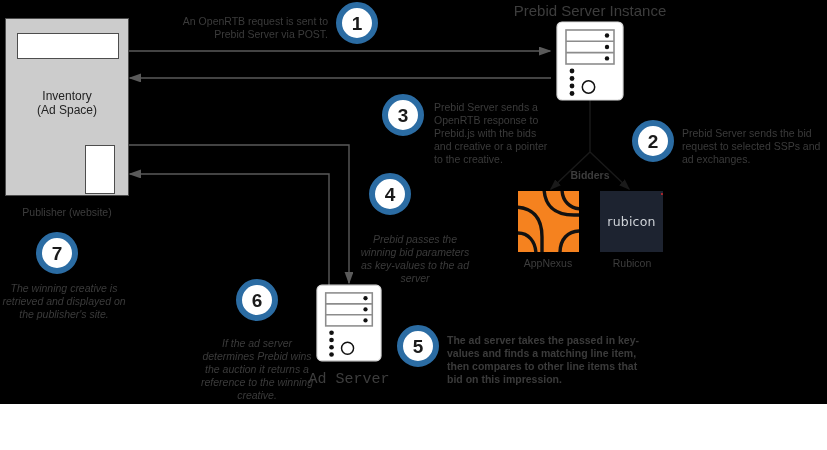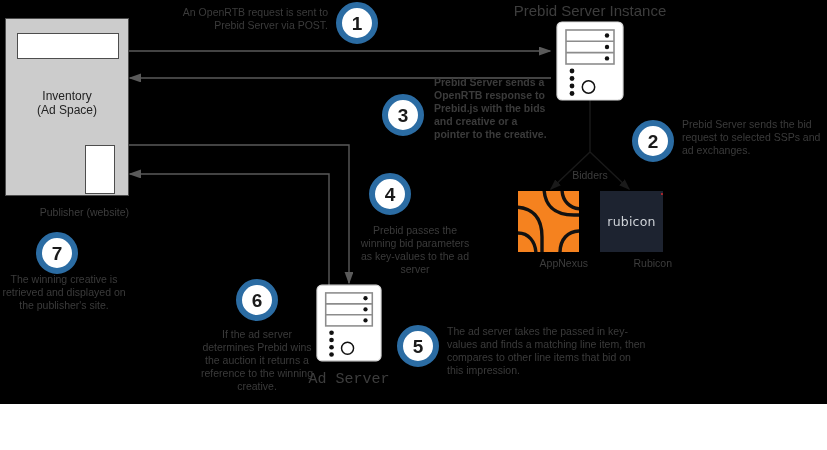--- a/index.html
+++ b/index.html
@@ -71,21 +71,21 @@
     text-align: center;
     color: #222222;
     font-size: 12px;
     line-height: 14px;
   }
   .publisher-caption {
     position: absolute;
     left: 5px;
     top: 206px;
     width: 124px;
-    text-align: right;
+    text-align: center;
     color: #3d3d3d;
     font-size: 10.5px;
   }
 
   
   .server-icon {
     position: absolute;
   }
   .server-caption {
     position: absolute;
@@ -111,31 +111,33 @@
     justify-content: center;
     line-height: 1;
   }
 
   
   .step-text {
     position: absolute;
     color: #3b3b3b;
     font-size: 10.5px;
     line-height: 13px;
+    margin-top: 9px;
   }
   .ta-right { text-align: right; }
   .ta-left  { text-align: left; }
-  .ta-center{ text-align: center; }
+  .ta-center{ text-align: center; font-style: italic; }
 
   
   .bidders-label {
     position: absolute;
     color: #3d3d3d;
     font-size: 10.5px;
     text-align: center;
+    font-weight: bold;
   }
   .logo-appnexus {
     position: absolute;
     left: 518px;
     top: 191px;
     width: 61px;
     height: 61px;
     background: #f5821f;
     overflow: hidden;
   }
@@ -163,21 +165,21 @@
     right: -5px;
     top: -1px;
     color: #d0252b;
     font-size: 7px;
     letter-spacing: 0;
   }
   .logo-caption {
     position: absolute;
     color: #3d3d3d;
     font-size: 10.5px;
-    text-align: right;
+    text-align: center;
   }
 </style>
 </head>
 <body>
 
 <div id="canvas">
   <div id="diagram">
 
     <svg class="svg-layer" viewBox="0 0 827 404">
       <defs>
@@ -269,27 +271,27 @@
     </div>
     <div class="logo-caption" style="left:592px; top:257px; width:80px;">Rubicon</div>
 
     <div class="step-text ta-right" style="left:160px; top:6px; width:168px;">An OpenRTB request is sent to Prebid Server via POST.</div>
     <div class="step-circle" style="left:336px; top:2px;">1</div>
 
     <div class="step-circle" style="left:632px; top:120px;">2</div>
     <div class="step-text ta-left" style="left:682px; top:118px; width:140px;">Prebid Server sends the bid request to selected SSPs and ad exchanges.</div>
 
     <div class="step-circle" style="left:382px; top:94px;">3</div>
-    <div class="step-text ta-left" style="left:434px; top:76px; width:120px;font-weight:bold;">Prebid Server sends a OpenRTB response to Prebid.js with the bids and creative or a pointer to the creative.</div>
+    <div class="step-text ta-left" style="left:434px; top:92px; width:120px;">Prebid Server sends a OpenRTB response to Prebid.js with the bids and creative or a pointer to the creative.</div>
 
     <div class="step-circle" style="left:369px; top:173px;">4</div>
     <div class="step-text ta-center" style="left:356px; top:224px; width:118px;">Prebid passes the winning bid parameters as key-values to the ad server</div>
 
     <div class="step-circle" style="left:397px; top:325px;">5</div>
-    <div class="step-text ta-left" style="left:447px; top:325px; width:200px;">The ad server takes the passed in key-values and finds a matching line item, then compares to other line items that bid on this impression.</div>
+    <div class="step-text ta-left" style="left:447px; top:325px; width:200px;font-weight:bold;">The ad server takes the passed in key-values and finds a matching line item, then compares to other line items that bid on this impression.</div>
 
     <div class="step-circle" style="left:236px; top:279px;">6</div>
     <div class="step-text ta-center" style="left:197px; top:328px; width:120px;">If the ad server determines Prebid wins the auction it returns a reference to the winning creative.</div>
 
     <div class="step-circle" style="left:36px; top:232px;">7</div>
     <div class="step-text ta-center" style="left:0px; top:273px; width:128px;">The winning creative is retrieved and displayed on the publisher's site.</div>
 
   </div>
 </div>
 

